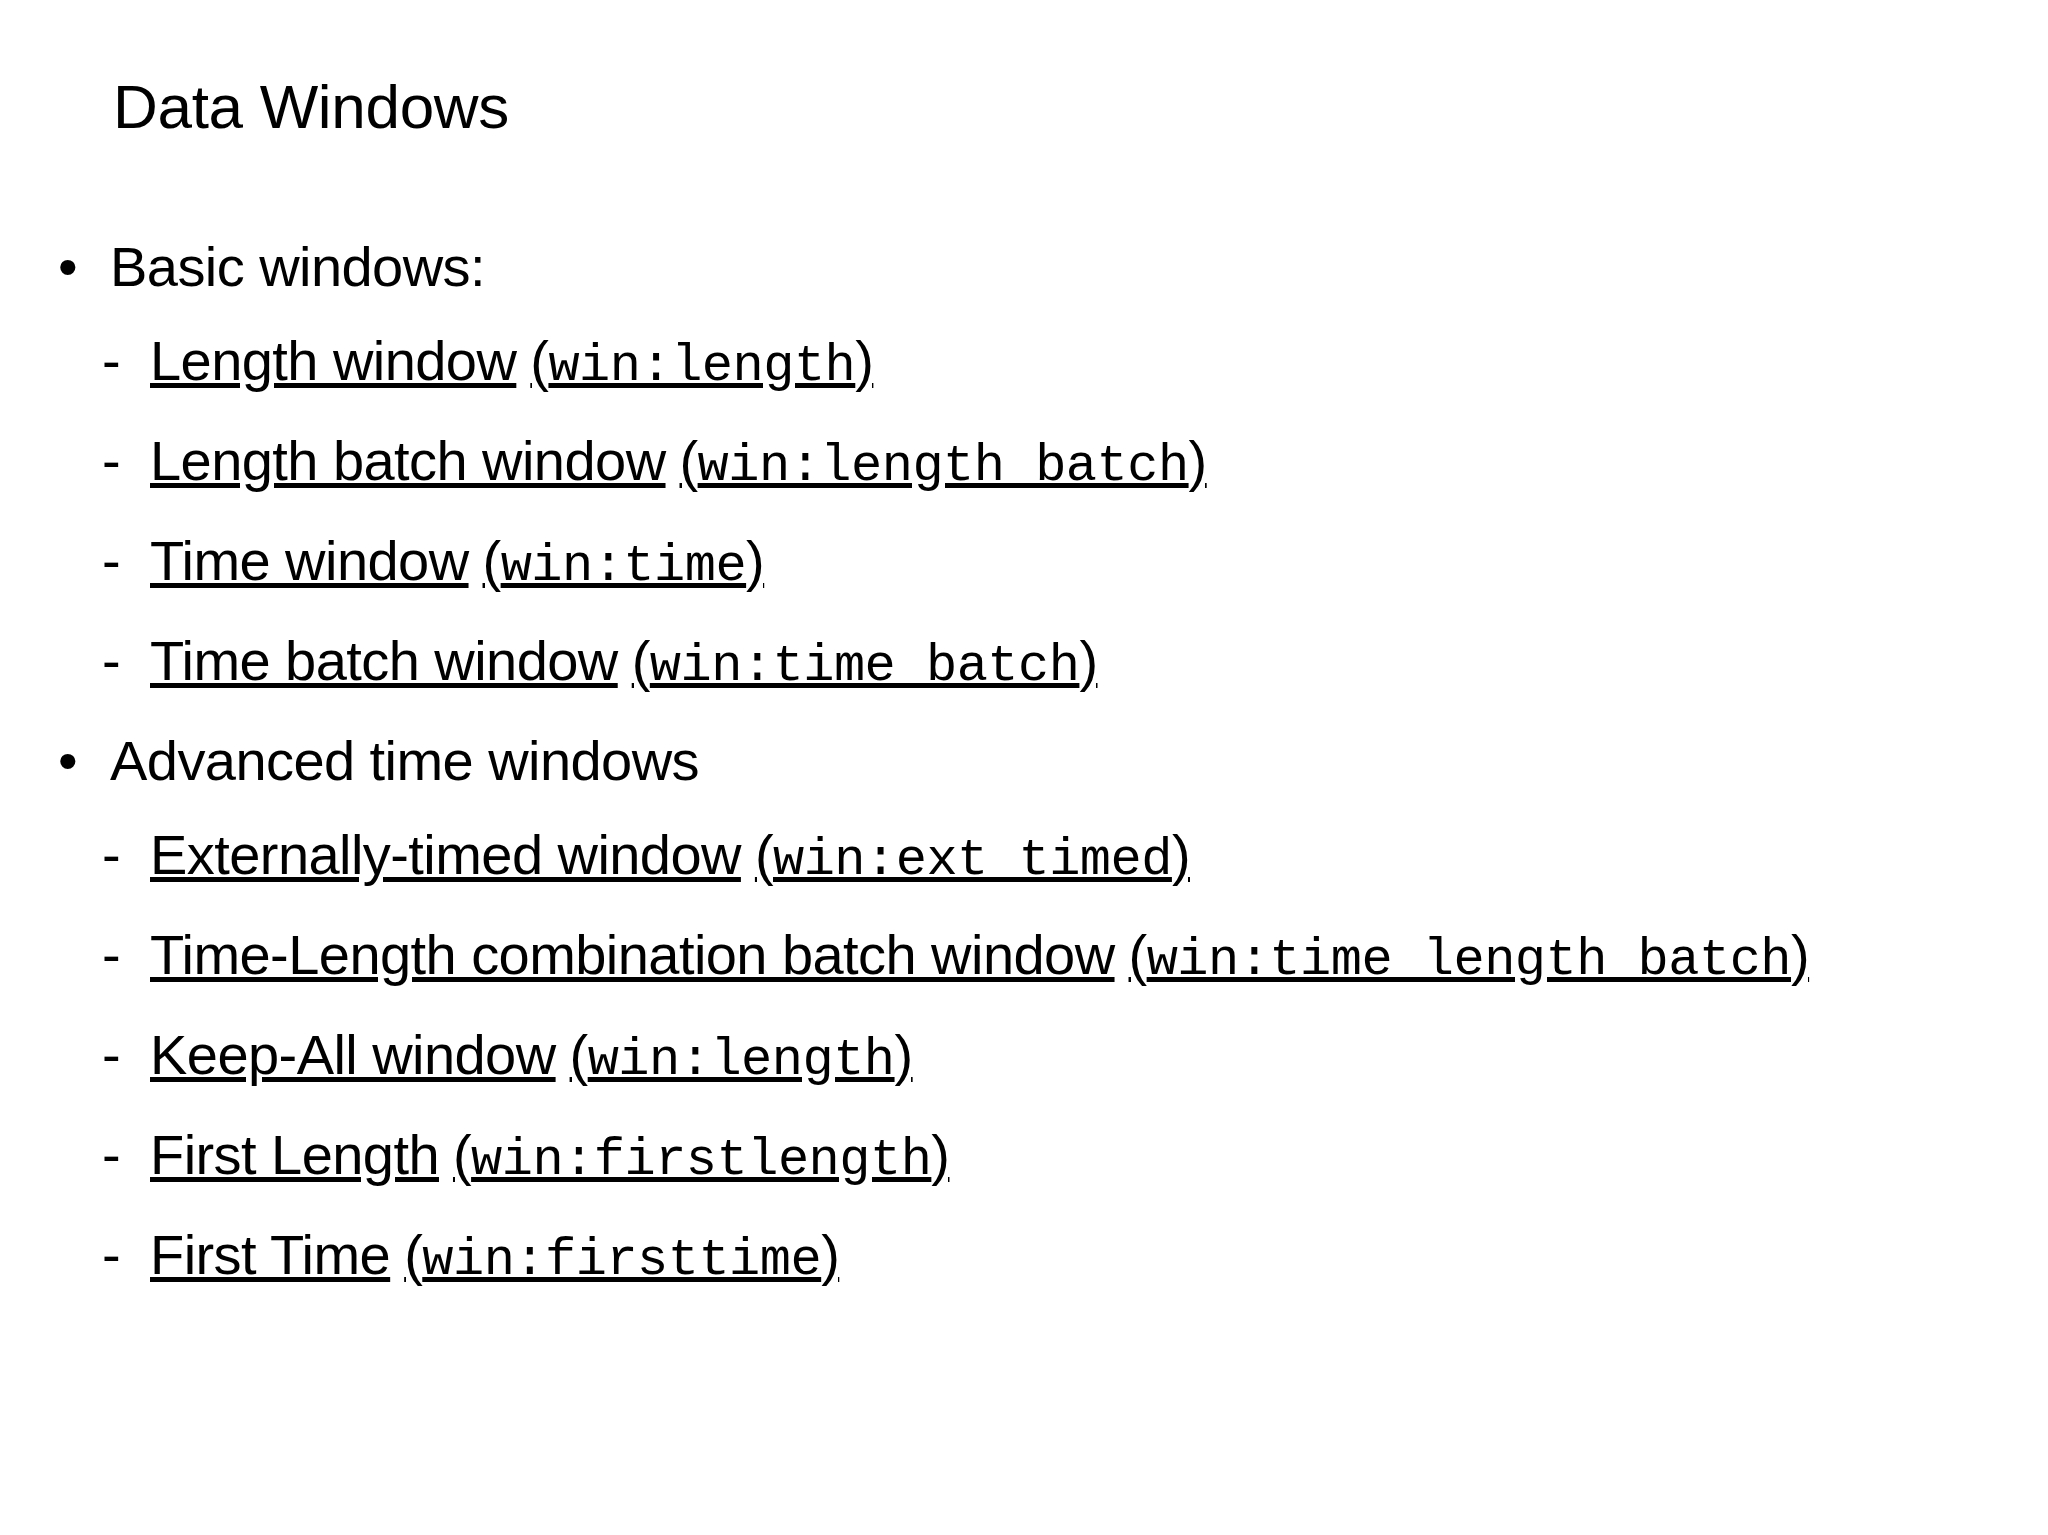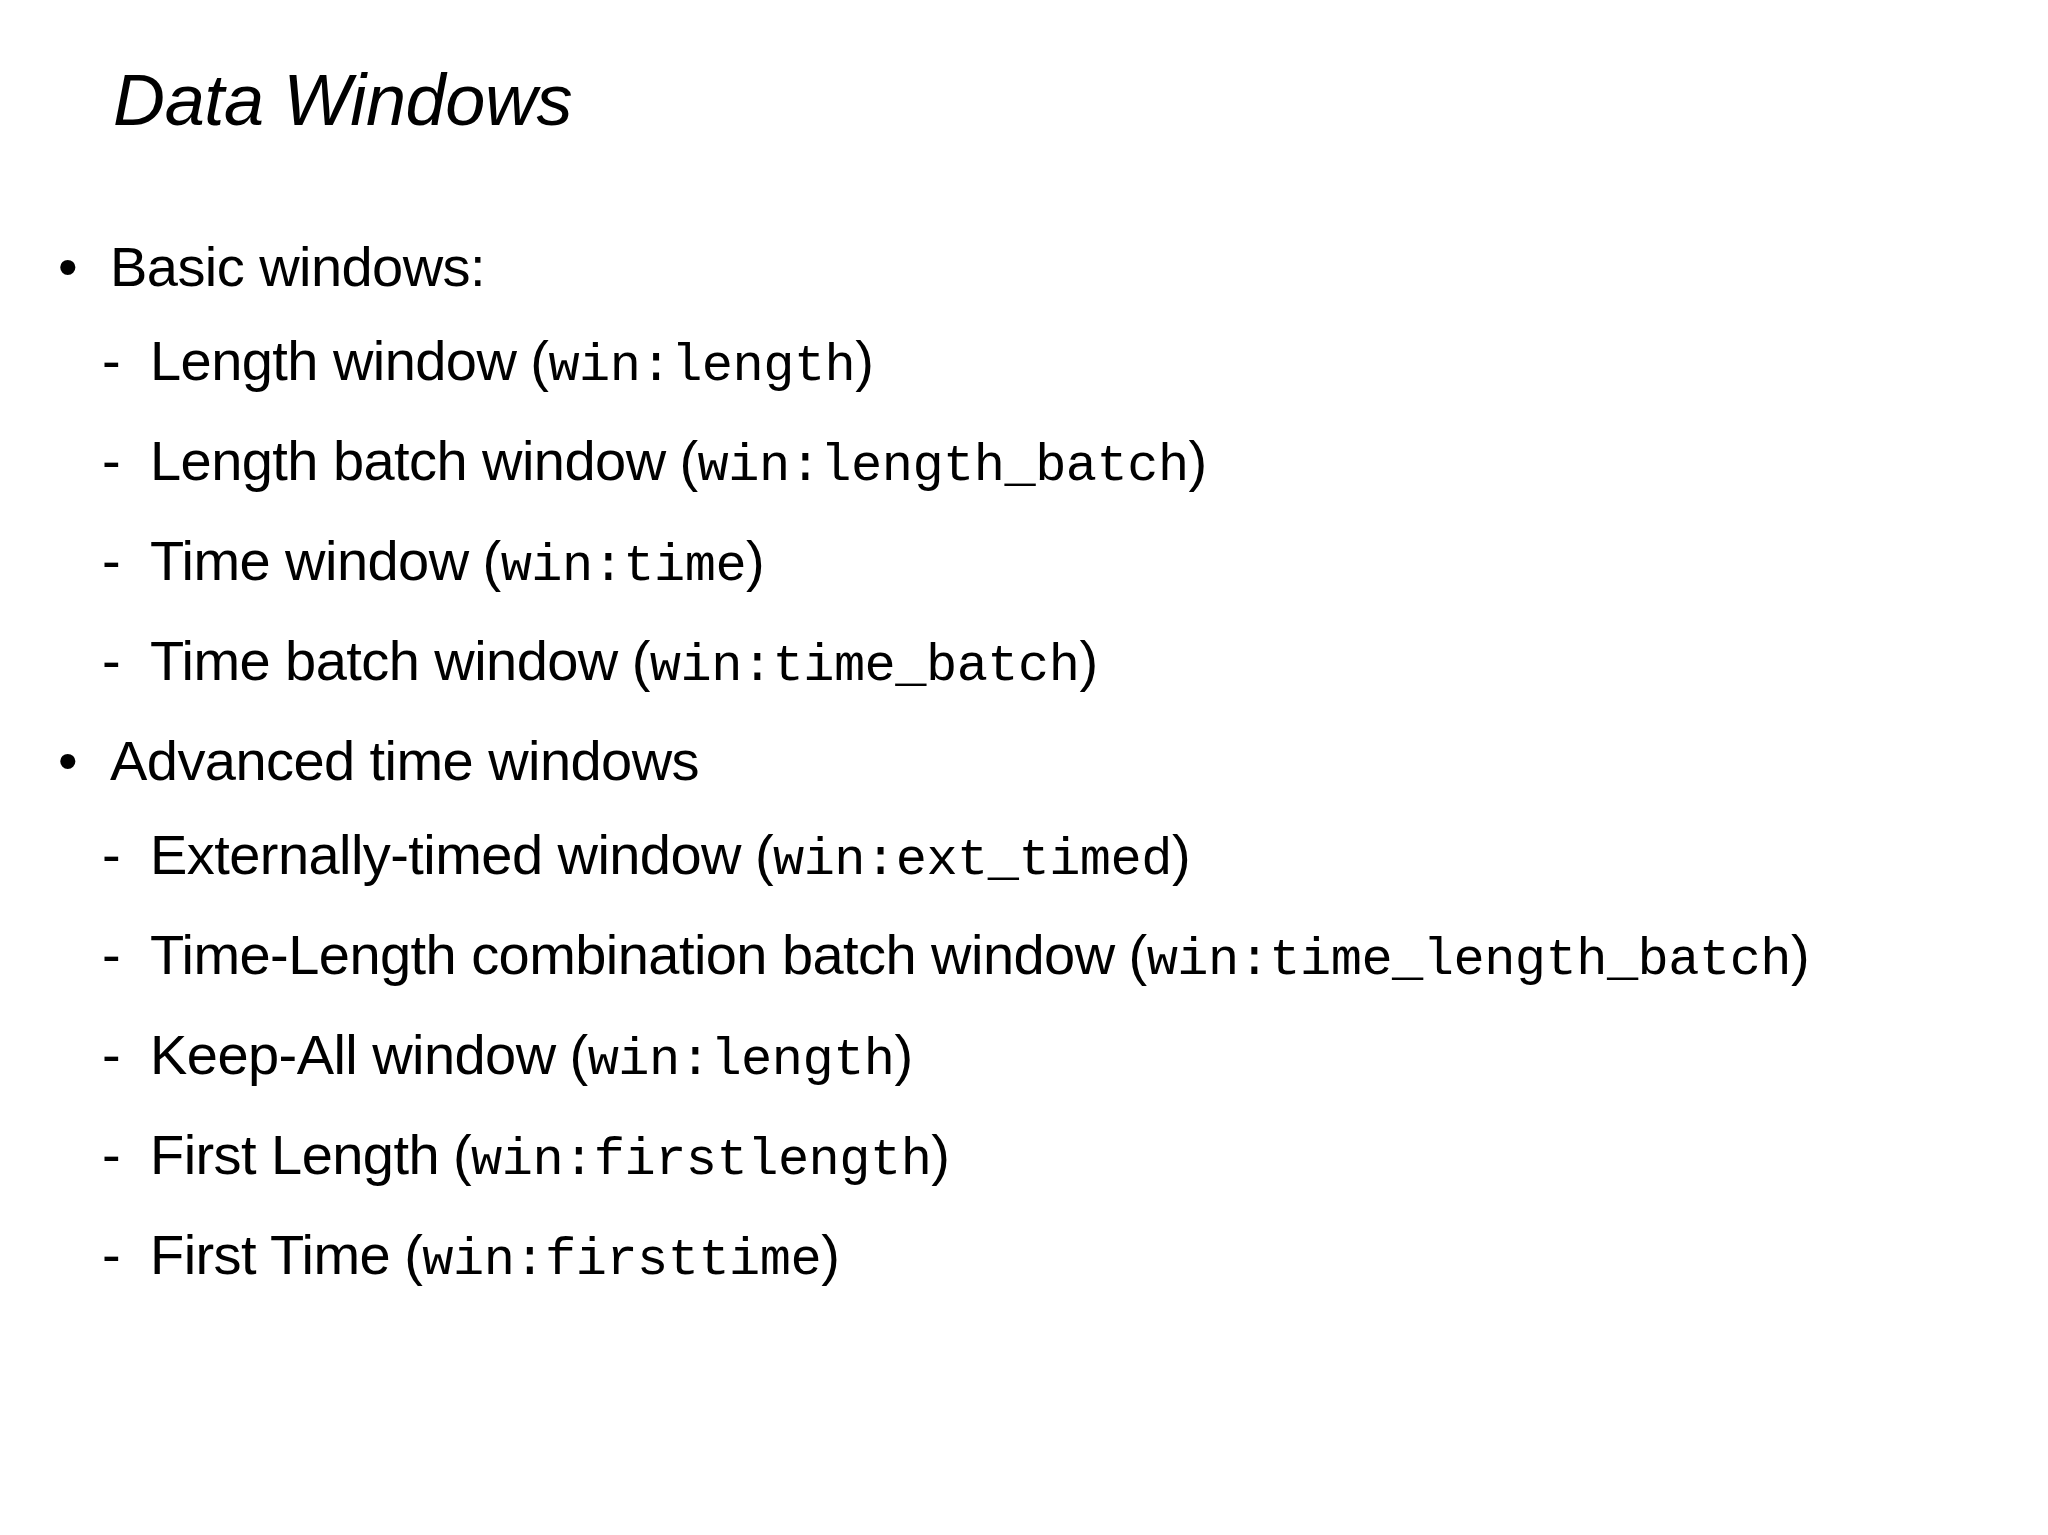--- a/index.html
+++ b/index.html
@@ -8,42 +8,41 @@
     width: 2048px;
     height: 1535px;
     background: #ffffff;
     color: #000000;
     font-family: "Liberation Sans", sans-serif;
     overflow: hidden;
   }
   .title {
     position: absolute;
     left: 113px;
-    top: 64px;
-    font-size: 72px;
+    top: 76px;
+    font-size: 62px;
     line-height: 1;
     letter-spacing: -0.005em;
     white-space: nowrap;
-    font-style: italic;
   }
   .list {
     position: absolute;
     left: 0;
     top: 220px;
     width: 2048px;
   }
   .row {
     line-height: 94px;
     font-size: 56px;
     white-space: nowrap;
     letter-spacing: -0.01em;
     margin-left: 12px;
   }
   .row.l1 { padding-left: 46px; }
-  .row.l2 { padding-left: 90px; }
+  .row.l2 { padding-left: 90px; text-decoration: underline; }
   .marker { display: inline-block; vertical-align: baseline; }
   .row.l1 .marker { width: 52px; }
   .row.l2 .marker { width: 48px; }
   .code {
     font-family: "Liberation Mono", monospace;
     font-size: 52px;
     letter-spacing: -0.01em;
   }
   .paren.open { margin-left: 0.25em; }
 </style>

